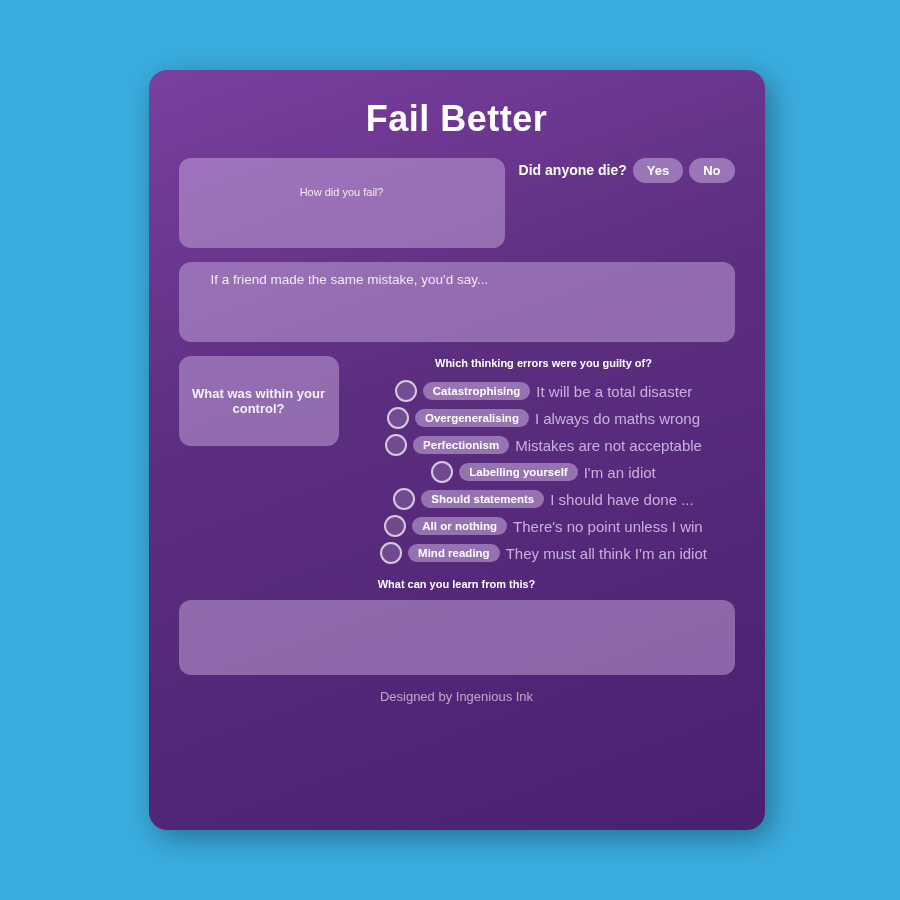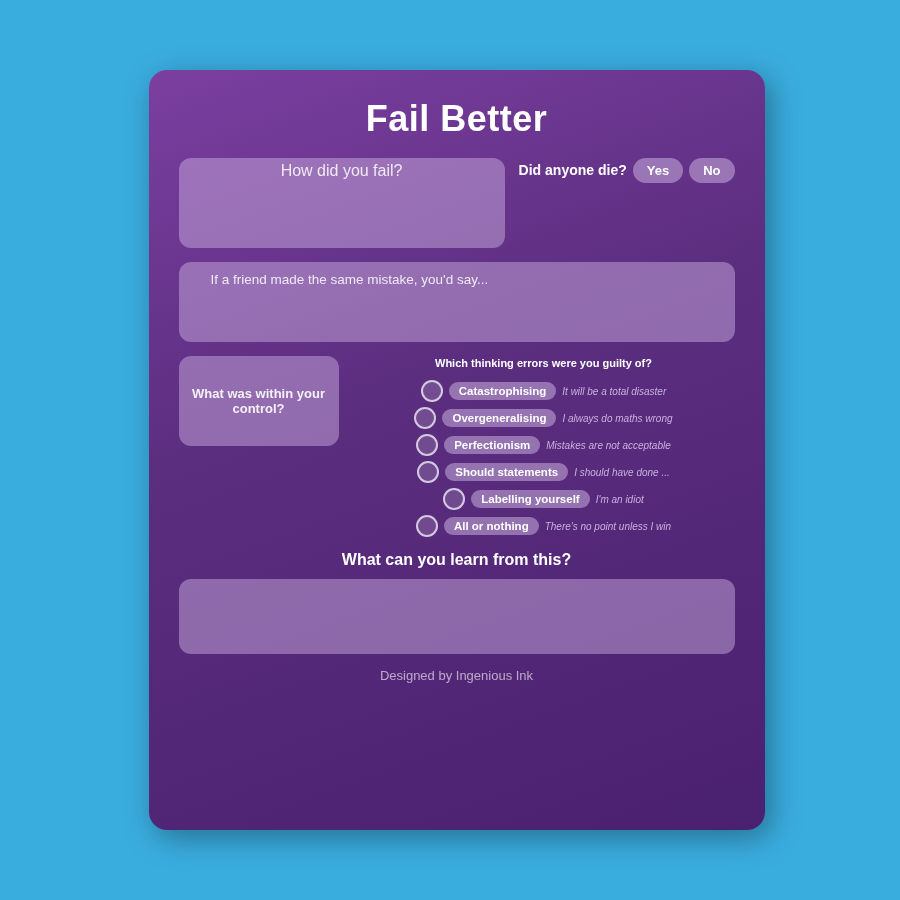--- a/index.html
+++ b/index.html
@@ -32,23 +32,23 @@
     }
     .top-row {
       display: flex;
       gap: 14px;
       margin-bottom: 14px;
       align-items: flex-start;
     }
     .textarea-box {
       background: rgba(210, 185, 230, 0.45);
       border-radius: 12px;
-      padding: 4px 14px;
+      padding: 28px 14px;
       color: rgba(255,255,255,0.85);
-      font-size: 16px;
+      font-size: 11px;
     }
     .how-fail-box {
       flex: 1;
       min-height: 90px;
       text-align: center;
     }
     .die-box {
       display: flex;
       flex-direction: row;
       align-items: center;
@@ -141,28 +141,27 @@
       background: rgba(200, 175, 220, 0.55);
       border-radius: 20px;
       padding: 3px 10px;
       color: #fff;
       font-size: 11.5px;
       font-weight: bold;
       white-space: nowrap;
     }
     .error-desc {
       color: rgba(220, 200, 240, 0.85);
-      font-size: 10px;
+      font-size: 15px;
       white-space: nowrap;
-      font-style: italic;
     }
     .learn-title {
       text-align: center;
       color: #fff;
-      font-size: 16px;
+      font-size: 11px;
       font-weight: bold;
       margin-bottom: 10px;
       margin-top: 4px;
     }
     .learn-box {
       min-height: 75px;
       margin-bottom: 14px;
     }
     .footer {
       text-align: center;
@@ -213,33 +212,38 @@
             <span class="error-label">Overgeneralising</span>
             <span class="error-desc">I always do maths wrong</span>
           </div>
           <div class="error-item">
             <div class="checkbox"></div>
             <span class="error-label">Perfectionism</span>
             <span class="error-desc">Mistakes are not acceptable</span>
           </div>
           <div class="error-item">
             <div class="checkbox"></div>
+            <span class="error-label">Labelling yourself</span>
+            <span class="error-desc">I'm an idiot</span>
+          </div>
+          <div class="error-item">
+            <div class="checkbox"></div>
             <span class="error-label">Should statements</span>
             <span class="error-desc">I should have done ...</span>
           </div>
           <div class="error-item">
             <div class="checkbox"></div>
-            <span class="error-label">Labelling yourself</span>
-            <span class="error-desc">I'm an idiot</span>
-          </div>
-          <div class="error-item">
-            <div class="checkbox"></div>
             <span class="error-label">All or nothing</span>
             <span class="error-desc">There's no point unless I win</span>
           </div>
+          <div class="error-item">
+            <div class="checkbox"></div>
+            <span class="error-label">Mind reading</span>
+            <span class="error-desc">They must all think I'm an idiot</span>
+          </div>
         </div>
     </div>
   </div>
 
   <div class="learn-title">What can you learn from this?</div>
   <div class="textarea-box learn-box"></div>
 
   <div class="footer">Designed by Ingenious Ink</div>
 </div>
 

